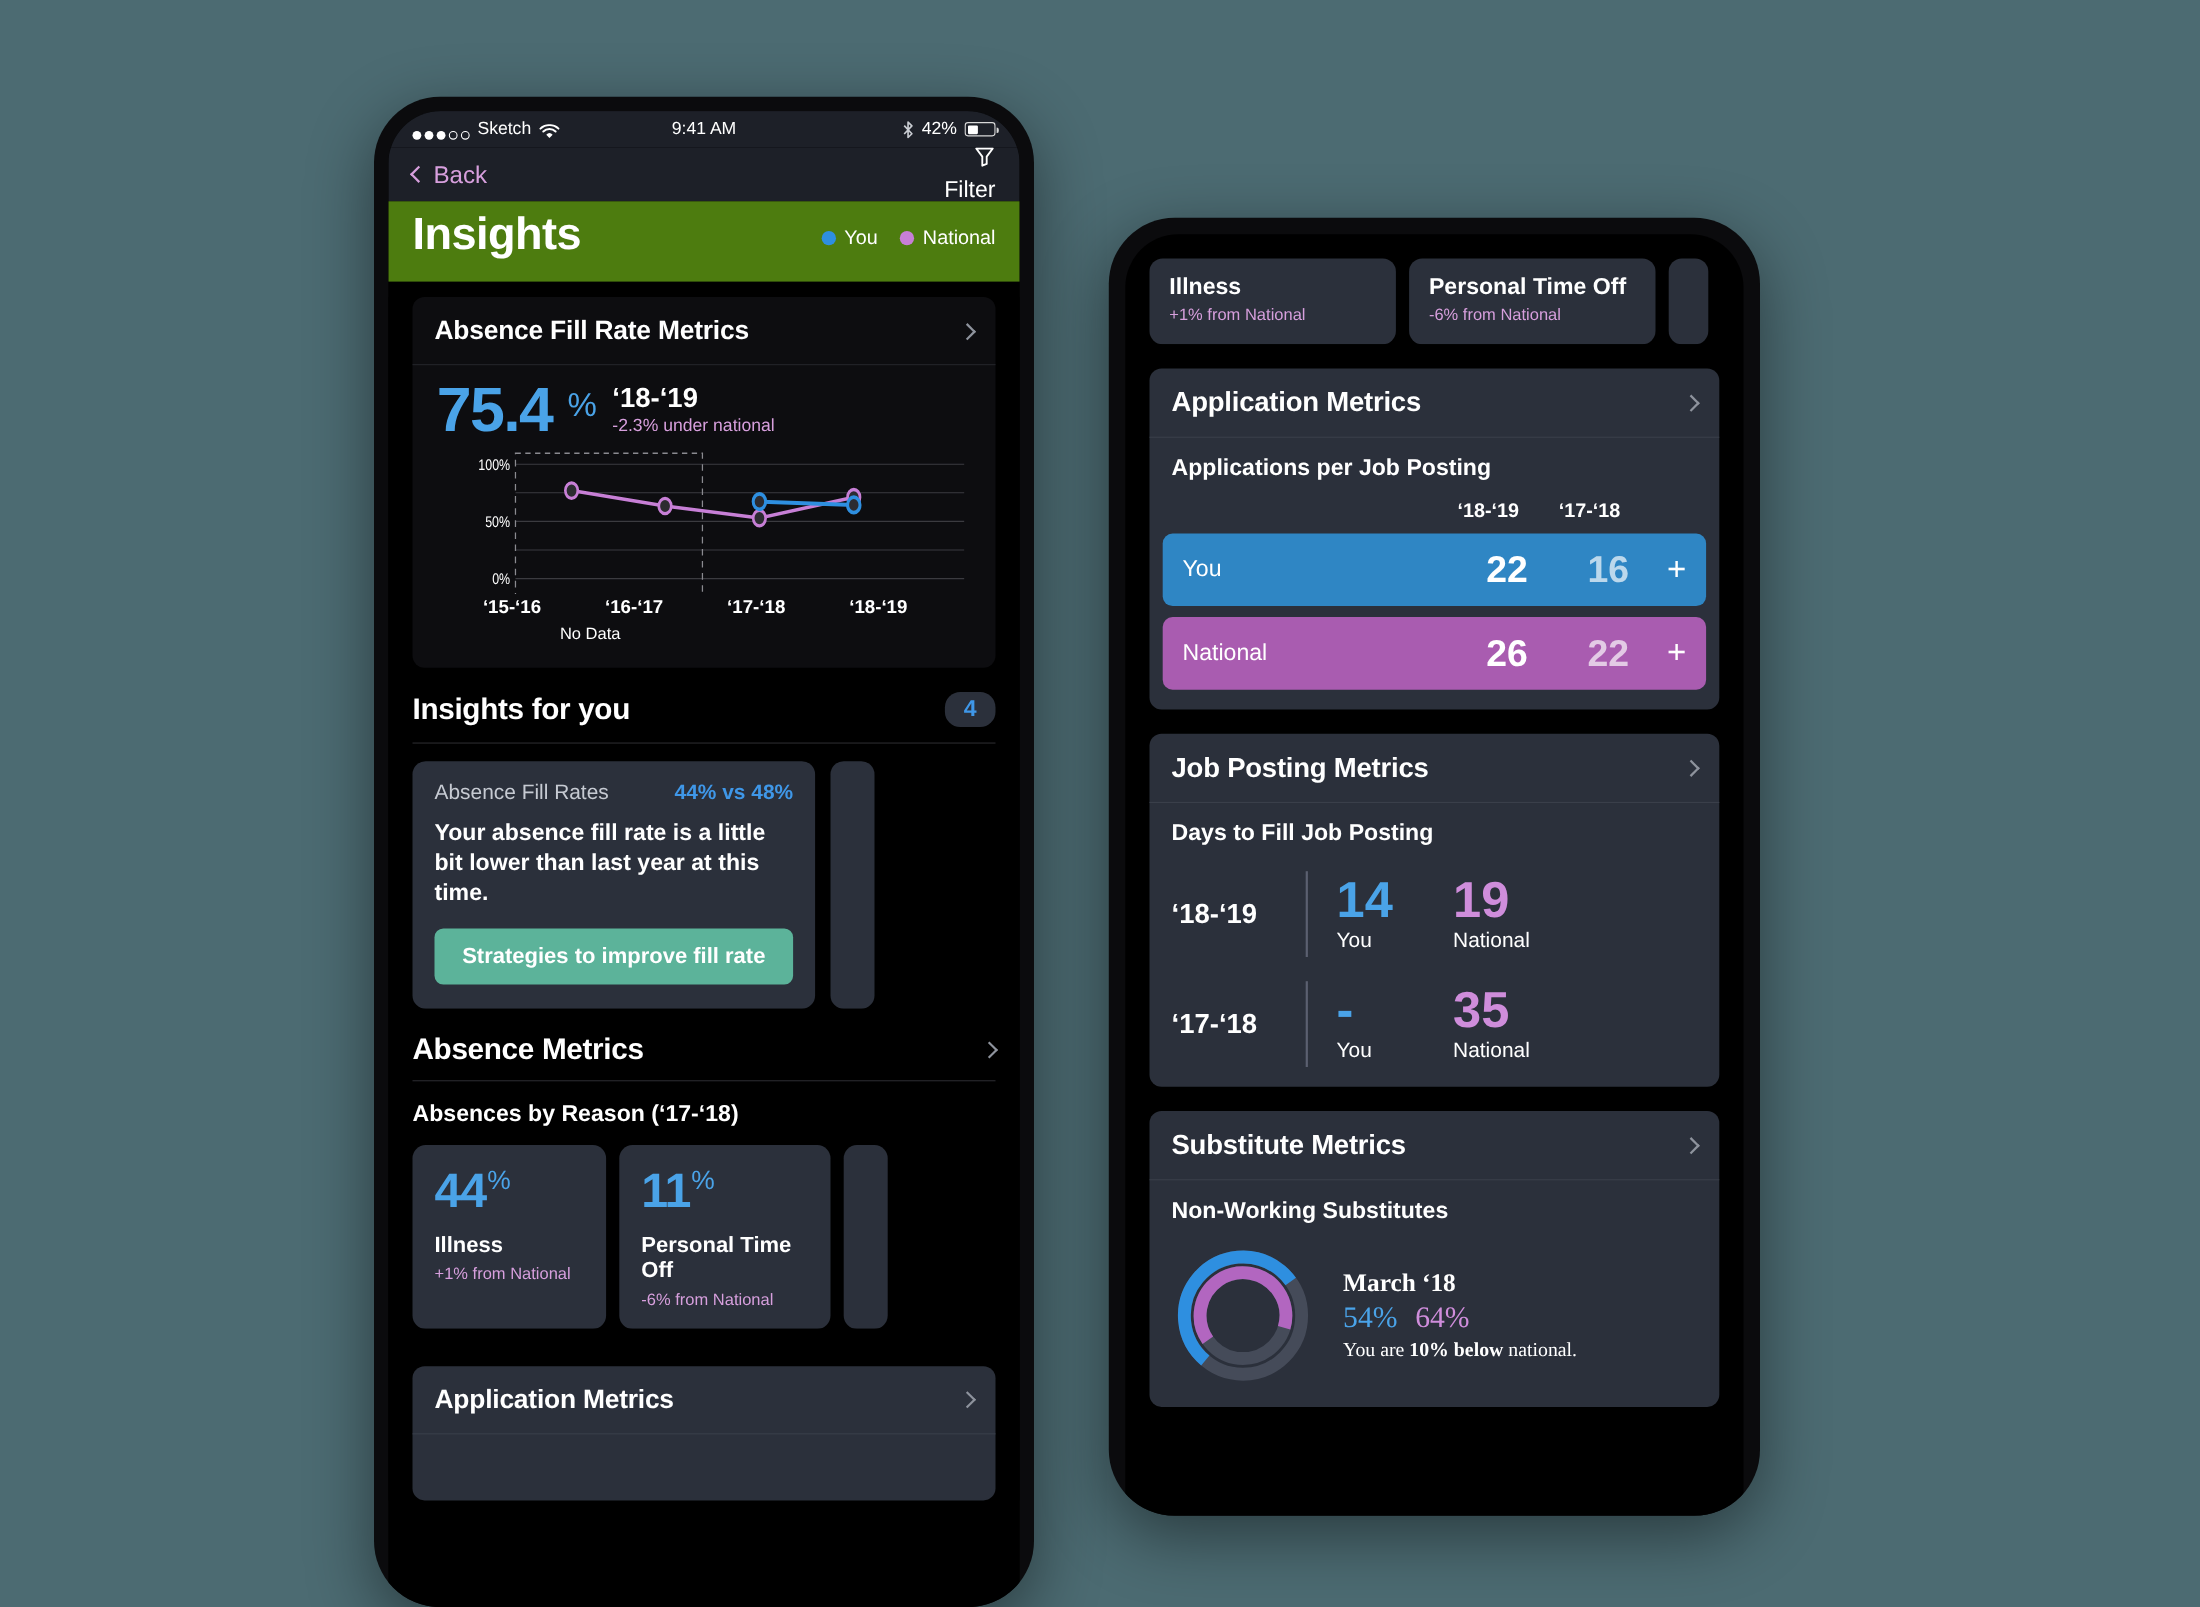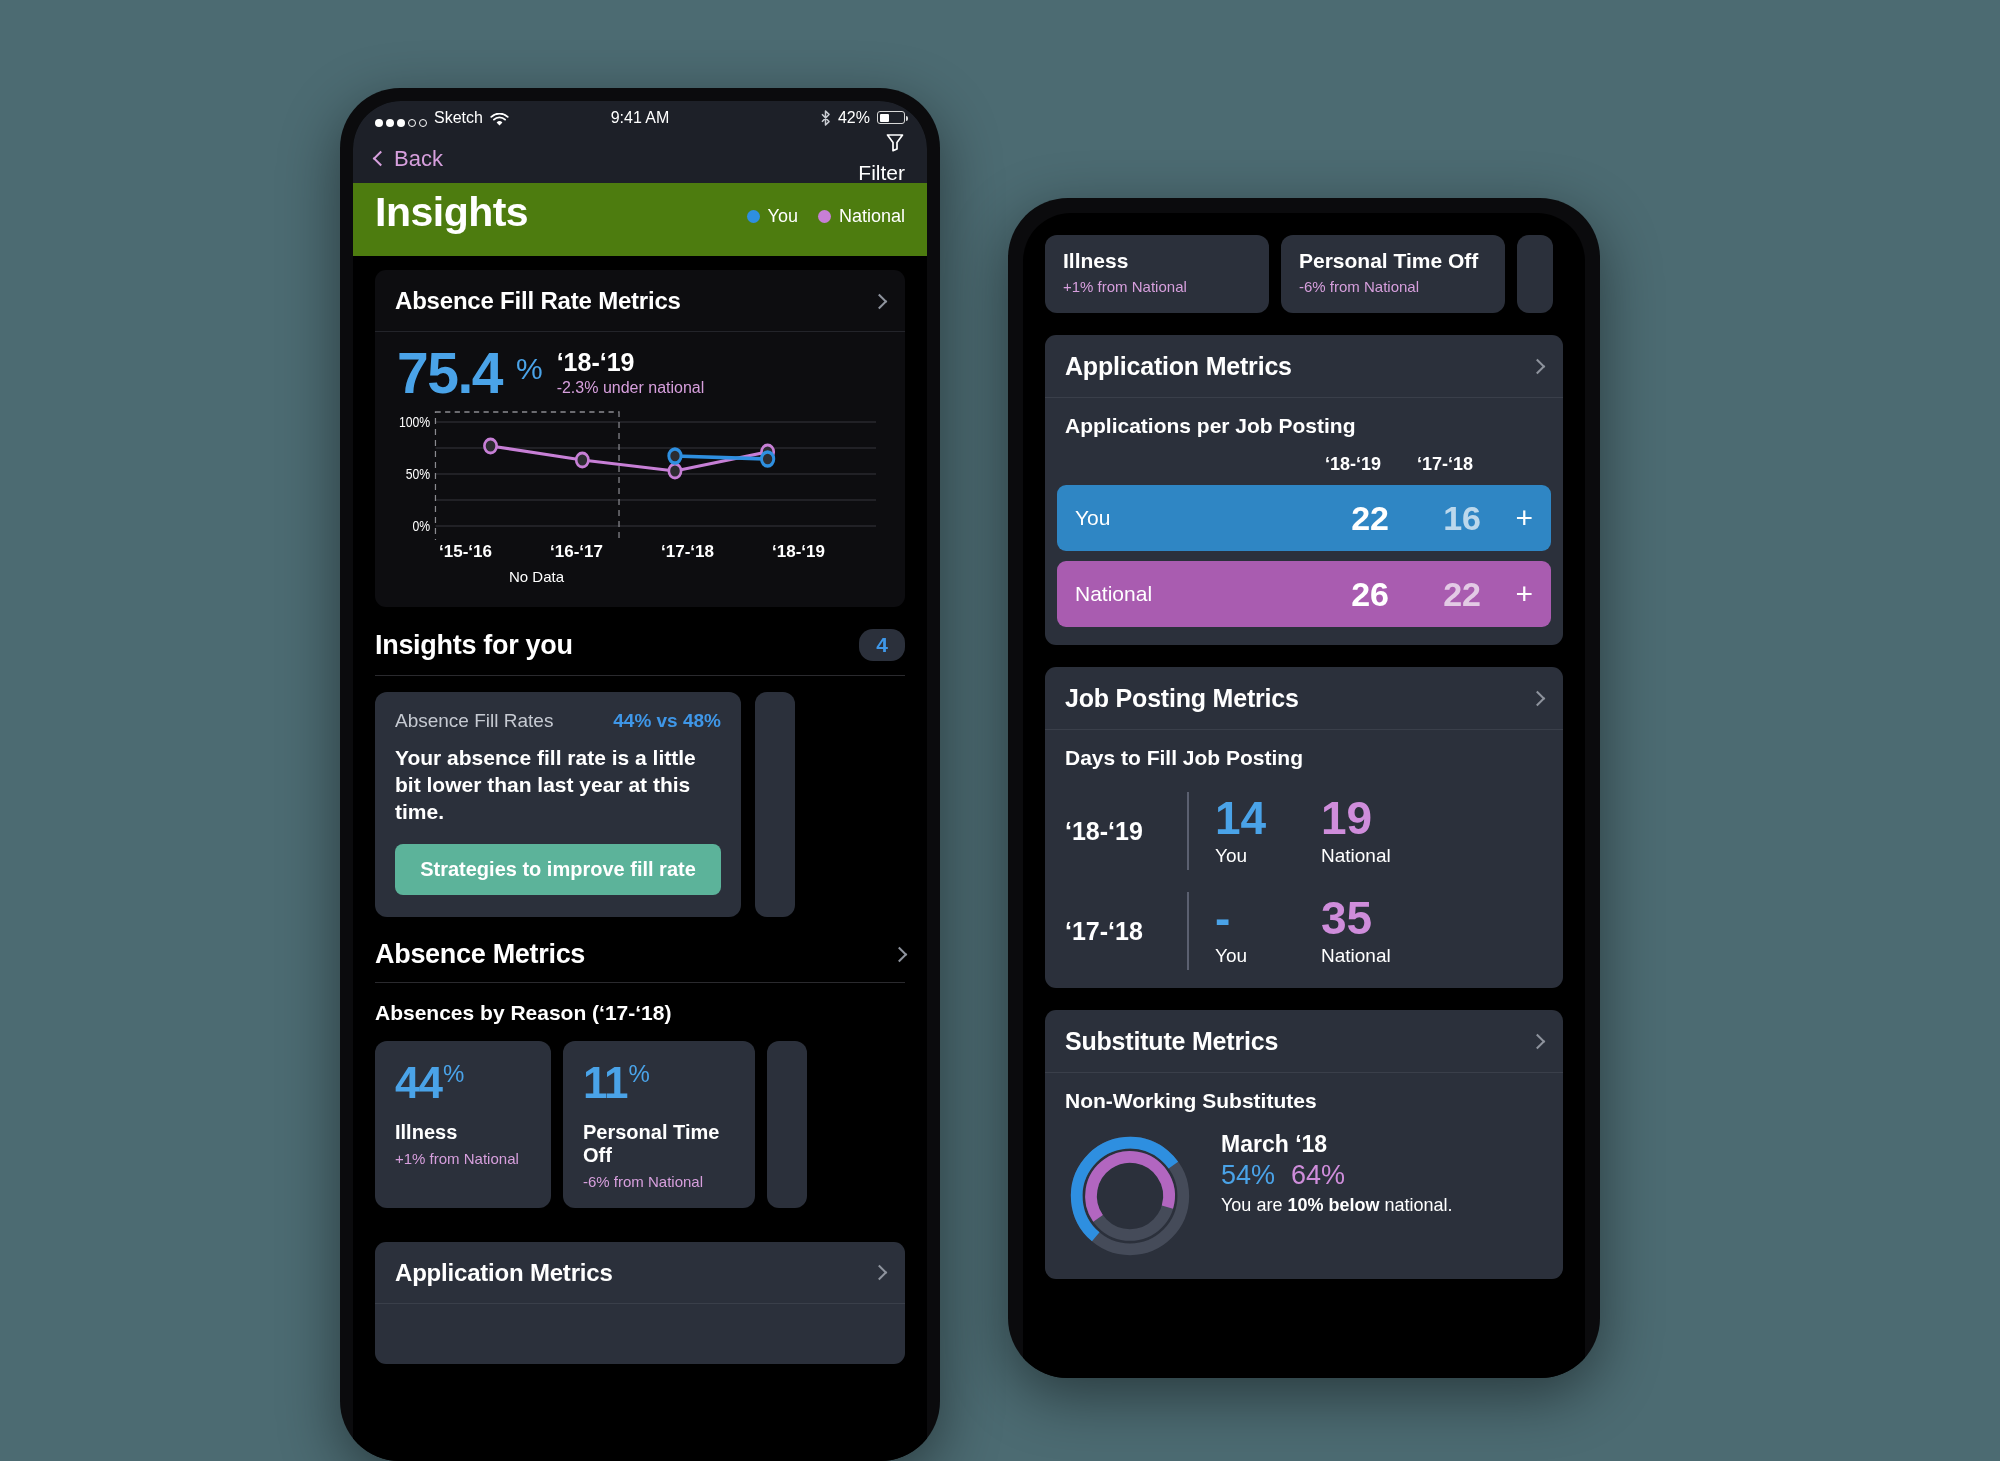--- a/index.html
+++ b/index.html
@@ -110,21 +110,21 @@
   .fill-card .card-head { border-bottom: 1px solid #23242a; }
   .fill-body { padding: 14px 22px 10px 22px; }
   .bignum-row { display: flex; align-items: flex-start; gap: 14px; }
   .bignum { color: #4aa3e8; font-size: 57px; font-weight: bold; line-height: .95; letter-spacing: -1.5px; }
   .bignum-pct { color: #4aa3e8; font-size: 30px; font-weight: 500; margin-top: 6px; }
   .bignum-side { padding-top: 2px; }
   .bignum-side .yr { color: #fff; font-size: 25px; font-weight: bold; }
   .bignum-side .sub { color: #d79fdd; font-size: 16px; font-weight: 500; margin-top: 2px; }
 
   
-  .chart-wrap { position: relative; height: 130px; margin-top: 10px; }
+  .chart-wrap { position: relative; height: 130px; margin-top: 10px; margin-left: 36px; }
   .chart-svg { position: absolute; inset: 0; width: 100%; height: 100%; }
   .xlabels { display: flex; margin-top: 2px; padding-left: 42px; }
   .xlabels span { flex: 1; text-align: left; color: #fff; font-size: 17px; font-weight: bold; }
   .nodata { text-align: left; padding-left: 112px; color: #fff; font-size: 15px; font-weight: 500; margin-top: 6px; padding-bottom: 12px;}
 
   
   .section-head { display: flex; align-items: center; padding: 22px 22px 14px 22px; }
   .section-head h2 { color: #fff; font-size: 27px; font-weight: bold; letter-spacing: -0.3px; }
   .badge {
     margin-left: auto; background: #2b303b; color: #3f97e8;
@@ -186,21 +186,21 @@
 
   .jp-row { display: flex; align-items: center; margin-top: 22px; }
   .jp-year { color: #fff; font-size: 25px; font-weight: bold; width: 122px; }
   .jp-div { width: 2px; height: 78px; background: #5b6070; margin-right: 26px; }
   .jp-col { width: 106px; }
   .jp-col .n { font-size: 46px; font-weight: bold; line-height: 1; }
   .jp-col .n.you { color: #4aa3e8; }
   .jp-col .n.nat { color: #cf8ddb; }
   .jp-col .cap { color: #fff; font-size: 19px; margin-top: 4px; }
 
-  .sub-row { display: flex; gap: 26px; margin-top: 18px; }
+  .sub-row { display: flex; align-items: center; gap: 26px; margin-top: 18px; font-family: Liberation Serif, serif; }
   .donut { width: 130px; height: 130px; flex-shrink: 0; }
   .sub-info .m { color: #fff; font-size: 23px; font-weight: bold; }
   .sub-info .pcts { margin-top: 2px; display: flex; gap: 16px; }
   .sub-info .pcts .p1 { color: #4aa3e8; font-size: 27px; font-weight: 500; }
   .sub-info .pcts .p2 { color: #cf8ddb; font-size: 27px; font-weight: 500; }
   .sub-info .note { color: #fff; font-size: 18px; margin-top: 4px; }
   .sub-info .note b { font-weight: bold; }
 </style>
 </head>
 <body>

